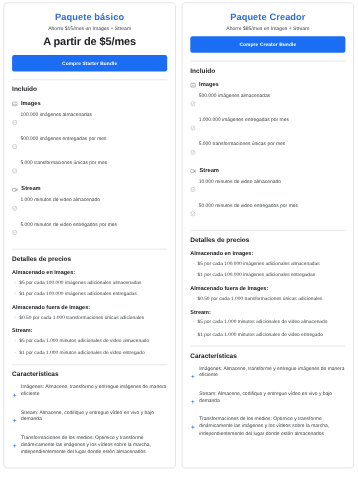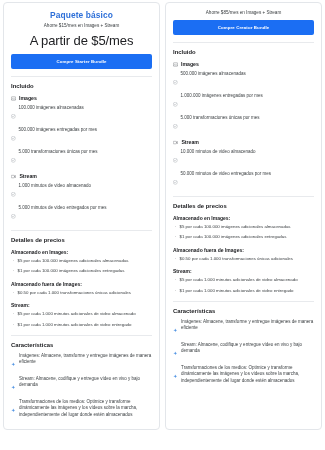--- a/index.html
+++ b/index.html
@@ -31,22 +31,22 @@
     letter-spacing: .1px;
     margin-bottom: 3px;
   }
   .plan-sub {
     color: #3c4043;
     font-size: 4.6px;
     margin-bottom: 5px;
   }
   .plan-price {
     color: #202124;
-    font-size: 13px;
-    font-weight: normal;
+    font-size: 10px;
+    font-weight: bold;
     margin-bottom: 6px;
     letter-spacing: -.1px;
   }
   .cta {
     display: block;
     width: 100%;
     background: #1b6ef3;
     color: #fff;
     border: none;
     border-radius: 2px;
@@ -241,20 +241,21 @@
           <span><svg class="star" width="4.6" height="4.6" viewBox="0 0 16 16" aria-hidden="true">
               <path d="M8 1.4 L9.6 6.4 L14.6 8 L9.6 9.6 L8 14.6 L6.4 9.6 L1.4 8 L6.4 6.4 Z" fill="#4a90e2"></path>
             </svg></span>
           <span class="feat-text">Transformaciones de los medios: Optimice y transforme dinámicamente las imágenes y los vídeos sobre la marcha, independientemente del lugar donde estén almacenados</span>
         </div>
       </div>
   </div>
 
   <div class="card">
     <div class="card-header">
+      <div class="plan-title">Paquete Creador</div>
       <div class="plan-sub">Ahorre $85/mes en Images + Stream</div>
       <button class="cta">Compre Creator Bundle</button>
     </div>
     <div class="divider"></div>
     <div class="sec-title">Incluido</div>
     <div class="included-groups">
         <div class="grp">
           <span>
             <svg class="gicon" width="5" height="5" viewBox="0 0 16 16" aria-hidden="true">
               <rect x="1.2" y="2.6" width="13.6" height="10.8" rx="1.4" fill="none" stroke="#5f6368" stroke-width="1.3"></rect>

